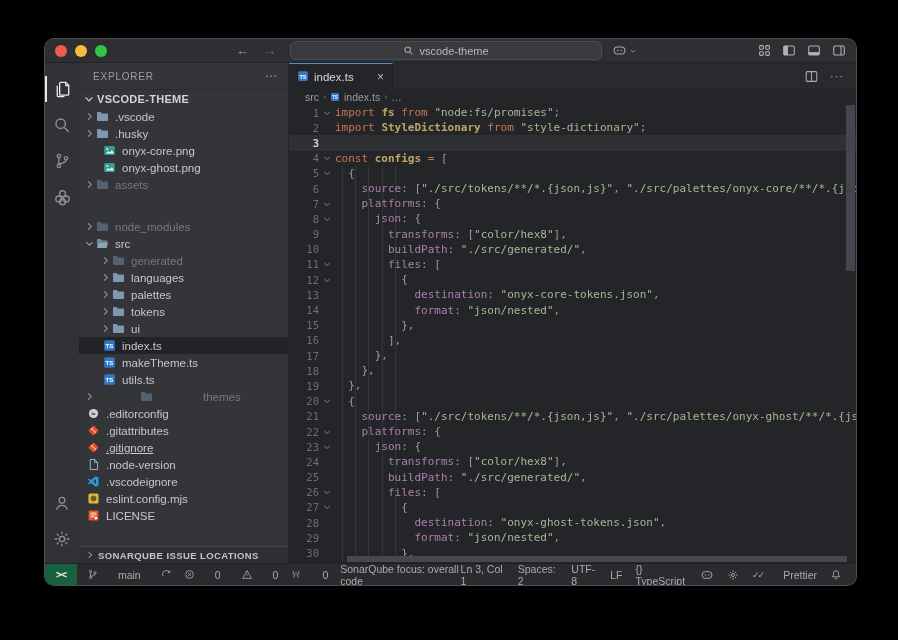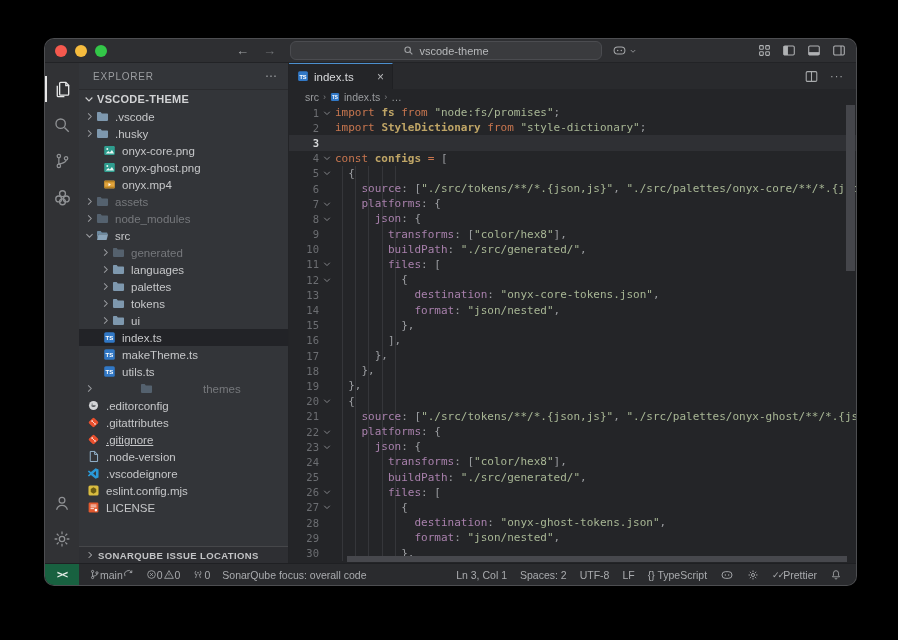--- a/index.html
+++ b/index.html
@@ -82,21 +82,21 @@
   .vscroll{position:absolute;top:0;right:1px;width:9px;height:166px;background:#45464b;z-index:3;}
   .hscroll{position:absolute;bottom:1px;left:58px;width:500px;height:6px;background:#47484d;z-index:3;}
   
   .statusbar{height:21px;flex:0 0 auto;background:#2a2b2e;border-top:1px solid #1f2023;display:flex;
              align-items:stretch;color:#a9abae;font-size:10.5px;}
   .remote{width:34px;background:var(--remote,#186140);color:#e8efe9;display:flex;align-items:center;
           justify-content:center;font-family:"DejaVu Sans Mono",monospace;font-weight:bold;
           font-size:10px;letter-spacing:-1px;}
   .sb-left{display:flex;align-items:center;gap:12px;padding-left:10px;}
   .sb-right{margin-left:auto;display:flex;align-items:center;gap:13px;padding-right:14px;}
-  .sb-item{display:flex;align-items:center;gap:0;}
+  .sb-item{display:flex;align-items:center;gap:20px;}
   .sb-item svg{display:block;}
   .checks{letter-spacing:-2px;font-size:9px;}
 </style>
 </head>
 <body>
 
 <div class="screen">
  <div class="window">
 
   <div class="titlebar">
@@ -252,45 +252,34 @@
               <span class="t-gap"></span>
               <span class="t-icon">
                 <svg viewBox="0 0 16 16">
                   <rect x="1.5" y="2.5" width="13" height="11" rx="1.5" fill="#2f9d8f"></rect>
                   <circle cx="5.3" cy="6.1" r="1.2" fill="#eaf7f4"></circle>
                   <path d="M3.4 11.6l3-3.1 2 2 2.6-3.1 2.6 4.2z" fill="#eaf7f4"></path>
                 </svg>
               </span>
               <span>onyx-ghost.png</span>
             </div>
-            <div class="tree-row" style="padding-left: 20px;">
-              <span class="t-gap"></span>
-              <span class="t-icon">
-                <svg viewBox="0 0 16 16">
-                  <rect x="1.5" y="3" width="13" height="10" rx="1.2" fill="#e2a43c"></rect>
-                  <path d="M1.5 4.6h13M1.5 11.4h13" stroke="#a8751a" stroke-width="1.2"></path>
-                  <path d="M6.8 6l2.9 2-2.9 2z" fill="#fff"></path>
-                </svg>
-              </span>
-              <span>onyx.mp4</span>
-            </div>
             <div class="tree-row dim" style="padding-left: 4px;">
               <span class="t-chev">
                 <svg viewBox="0 0 16 16" fill="none" stroke="#9a9ca0" stroke-width="1.5">
                   <path d="M6 3.5L10.5 8 6 12.5"></path>
                 </svg>
               </span>
               <span class="t-icon">
                 <svg viewBox="0 0 16 16">
                   <path d="M1.2 3.4c0-.6.5-1 1-1h3.5l1.5 1.8h6.6c.6 0 1 .4 1 1v7.2c0 .6-.4 1-1 1H2.2c-.6 0-1-.4-1-1z" fill="#7e98ae"></path>
                 </svg>
               </span>
               <span>assets</span>
             </div>
-            <div class="tree-row dim" style="padding-left: 4px;">
+            <div class="tree-row dim" style="padding-left: 4px; margin-top: 25px;">
               <span class="t-chev">
                 <svg viewBox="0 0 16 16" fill="none" stroke="#9a9ca0" stroke-width="1.5">
                   <path d="M6 3.5L10.5 8 6 12.5"></path>
                 </svg>
               </span>
               <span class="t-icon">
                 <svg viewBox="0 0 16 16">
                   <path d="M1.2 3.4c0-.6.5-1 1-1h3.5l1.5 1.8h6.6c.6 0 1 .4 1 1v7.2c0 .6-.4 1-1 1H2.2c-.6 0-1-.4-1-1z" fill="#7e98ae"></path>
                 </svg>
               </span>

